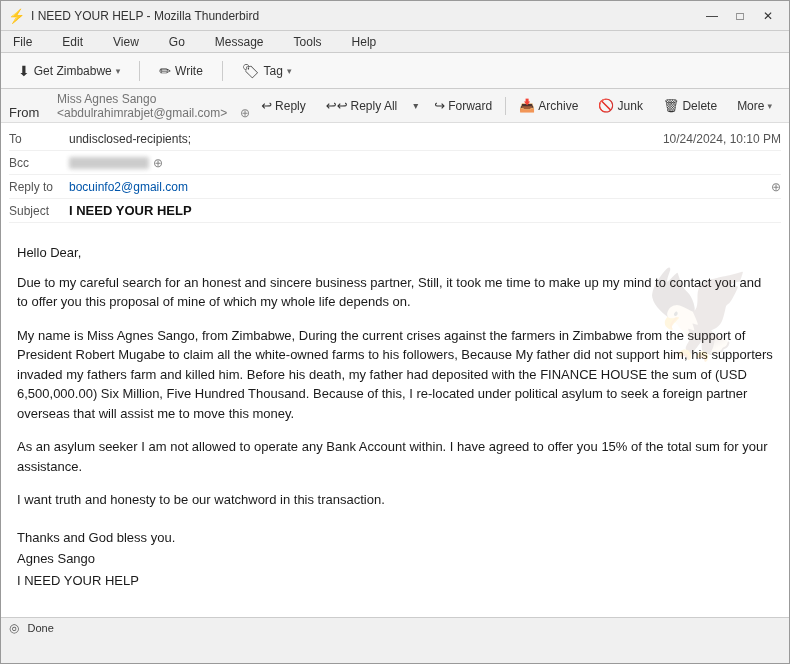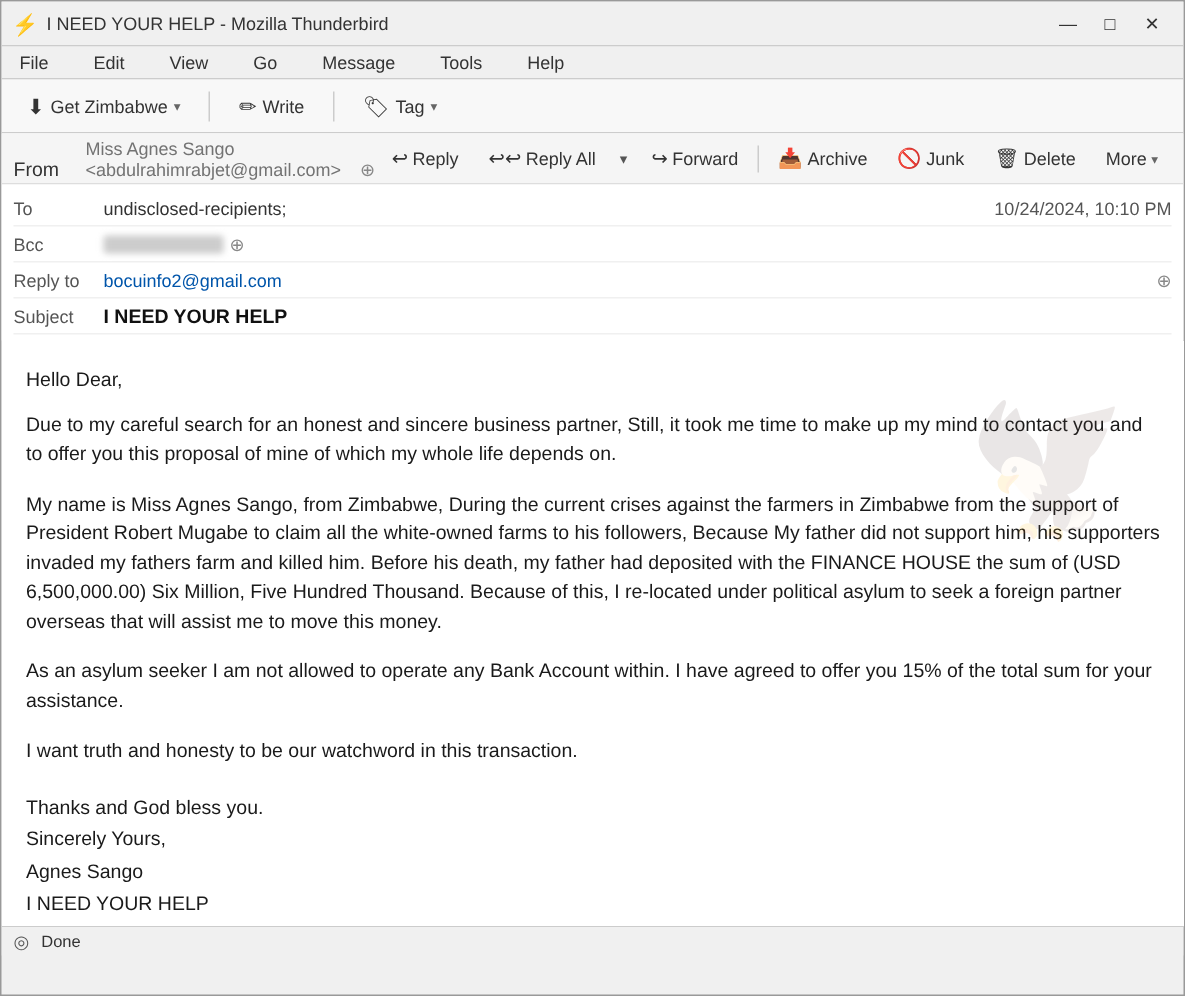--- a/index.html
+++ b/index.html
@@ -374,21 +374,20 @@
   </div>
 
   <div class="email-body" style="height:390px; overflow-y:auto; position:relative;">
     <div class="watermark" style="position:absolute;right:30px;top:40px;font-size:90px;color:rgba(180,180,210,0.12);font-weight:900;pointer-events:none;transform:rotate(-10deg);line-height:1;z-index:0;">🦅</div>
     <p style="margin-bottom:10px;">Hello Dear,</p>
     <p style="margin-bottom:14px;">Due to my careful search for an honest and sincere business partner, Still, it took me time to make up my mind to contact you and to offer you this proposal of mine of which my whole life depends on.</p>
     <p style="margin-bottom:14px;">My name is Miss Agnes Sango, from Zimbabwe, During the current crises against the farmers in Zimbabwe from the support of President Robert Mugabe to claim all the white-owned farms to his followers, Because My father did not support him, his supporters invaded my fathers farm and killed him. Before his death, my father had deposited with the FINANCE HOUSE the sum of (USD 6,500,000.00) Six Million, Five Hundred Thousand. Because of this, I re-located under political asylum to seek a foreign partner overseas that will assist me to move this money.</p>
     <p style="margin-bottom:14px;">As an asylum seeker I am not allowed to operate any Bank Account within. I have agreed to offer you 15% of the total sum for your assistance.</p>
     <p style="margin-bottom:18px;">I want truth and honesty to be our watchword in this transaction.</p>
     <p style="margin-bottom:2px;">Thanks and God bless you.</p>
-    <p style="margin-bottom:2px;">Sincerely Yours,</p>
     <p style="margin-bottom:2px;">Agnes Sango</p>
     <p style="margin-bottom:2px;">I NEED YOUR HELP</p>
   </div>
 </div>
 
 <div class="status-bar">
   <span class="status-icon">◎</span>
   <span class="status-text">Done</span>
 </div>
 

